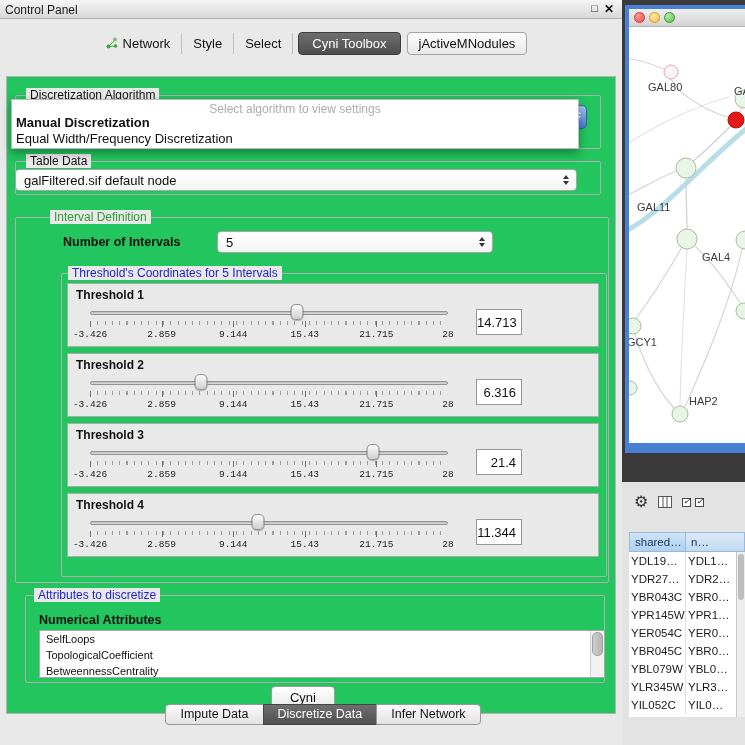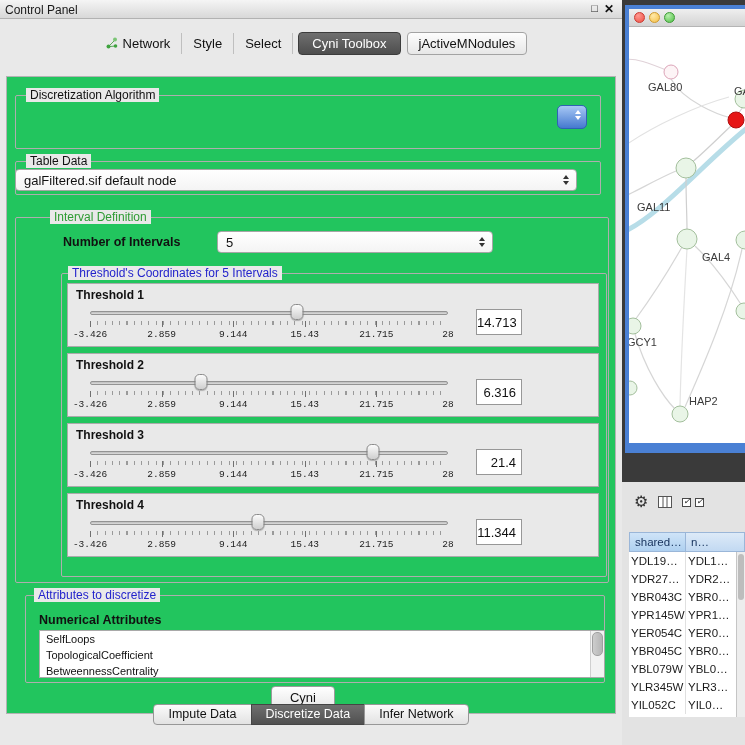--- a/index.html
+++ b/index.html
@@ -69,21 +69,21 @@
   .g-attrs{left:18px;top:518px;width:580px;height:88px;}
   .g-attrs > .gtitle{left:8px;}
   .attrs-label{position:absolute;left:32px;top:536px;font-weight:bold;font-size:12.5px;}
   .attr-list{position:absolute;left:32px;top:553px;width:566px;height:48px;background:#fff;border:1px solid #a9a9a9;overflow:hidden;}
   .list-item{font-size:11px;padding-left:6px;line-height:16px;height:16px;}
   .list-scroll{position:absolute;right:0;top:0;bottom:0;width:14px;background:#f2f2f2;border-left:1px solid #cfcfcf;}
   .list-thumb{position:absolute;left:1px;top:1px;width:11px;height:24px;background:linear-gradient(90deg,#cdcdcd,#b5b5b5);border:1px solid #a0a0a0;border-radius:5px;}
 
   .apply-btn{position:absolute;left:264px;top:609px;width:64px;height:22px;border:1px solid #9b9b9b;border-radius:4px;background:linear-gradient(#ffffff,#e9e9e9);font-family:inherit;font-size:13px;color:#111;}
 
-  .bottom-tabs{position:absolute;left:0;top:704px;width:622px;display:flex;justify-content:center;}
+  .bottom-tabs{position:absolute;left:12px;top:704px;width:622px;display:flex;justify-content:center;}
   .btab{height:21px;line-height:19px;padding:0 14px;font-size:12.5px;background:linear-gradient(#fbfbfb,#e2e2e2);border:1px solid #979797;margin-left:-1px;}
   .btab.first{border-radius:4px 0 0 4px;margin-left:0;}
   .btab.last{border-radius:0 4px 4px 0;}
   .btab.selected{background:linear-gradient(#6f6f6f,#505050);color:#fff;border-color:#454545;}
 
   
   #network-window{position:absolute;left:625px;top:5px;width:128px;height:448px;border:4px solid #4a80d4;border-bottom-width:10px;background:#fff;}
   .net-titlebar{position:relative;height:18px;background:linear-gradient(#efefef,#d3d3d3);border-bottom:1px solid #b5b5b5;}
   .light{position:absolute;top:3px;width:11px;height:11px;border-radius:50%;}
   .light.red{left:5px;background:radial-gradient(circle at 35% 30%,#ff9a92,#ee4f43);border:1px solid #c93a32;}
@@ -153,20 +153,25 @@
         <span class="gtitle t-black">Discretization Algorithm</span>
       </div>
 
       <div class="combo-end">
         <span class="ce-arrows">
             <i class="up"></i>
             <i class="dn"></i>
           </span>
       </div>
 
+      <div class="popup">
+        <div class="popup-header">Select algorithm to view settings</div>
+        <div class="popup-item bold">Manual Discretization</div>
+        <div class="popup-item">Equal Width/Frequency Discretization</div>
+      </div>
 
       <div class="group g-table">
         <span class="gtitle t-black">Table Data</span>
       </div>
       <div class="combo table-combo">
         <span class="combo-text">galFiltered.sif default node</span>
         <span class="combo-arrows">
             <i class="up"></i>
             <i class="dn"></i>
           </span>

